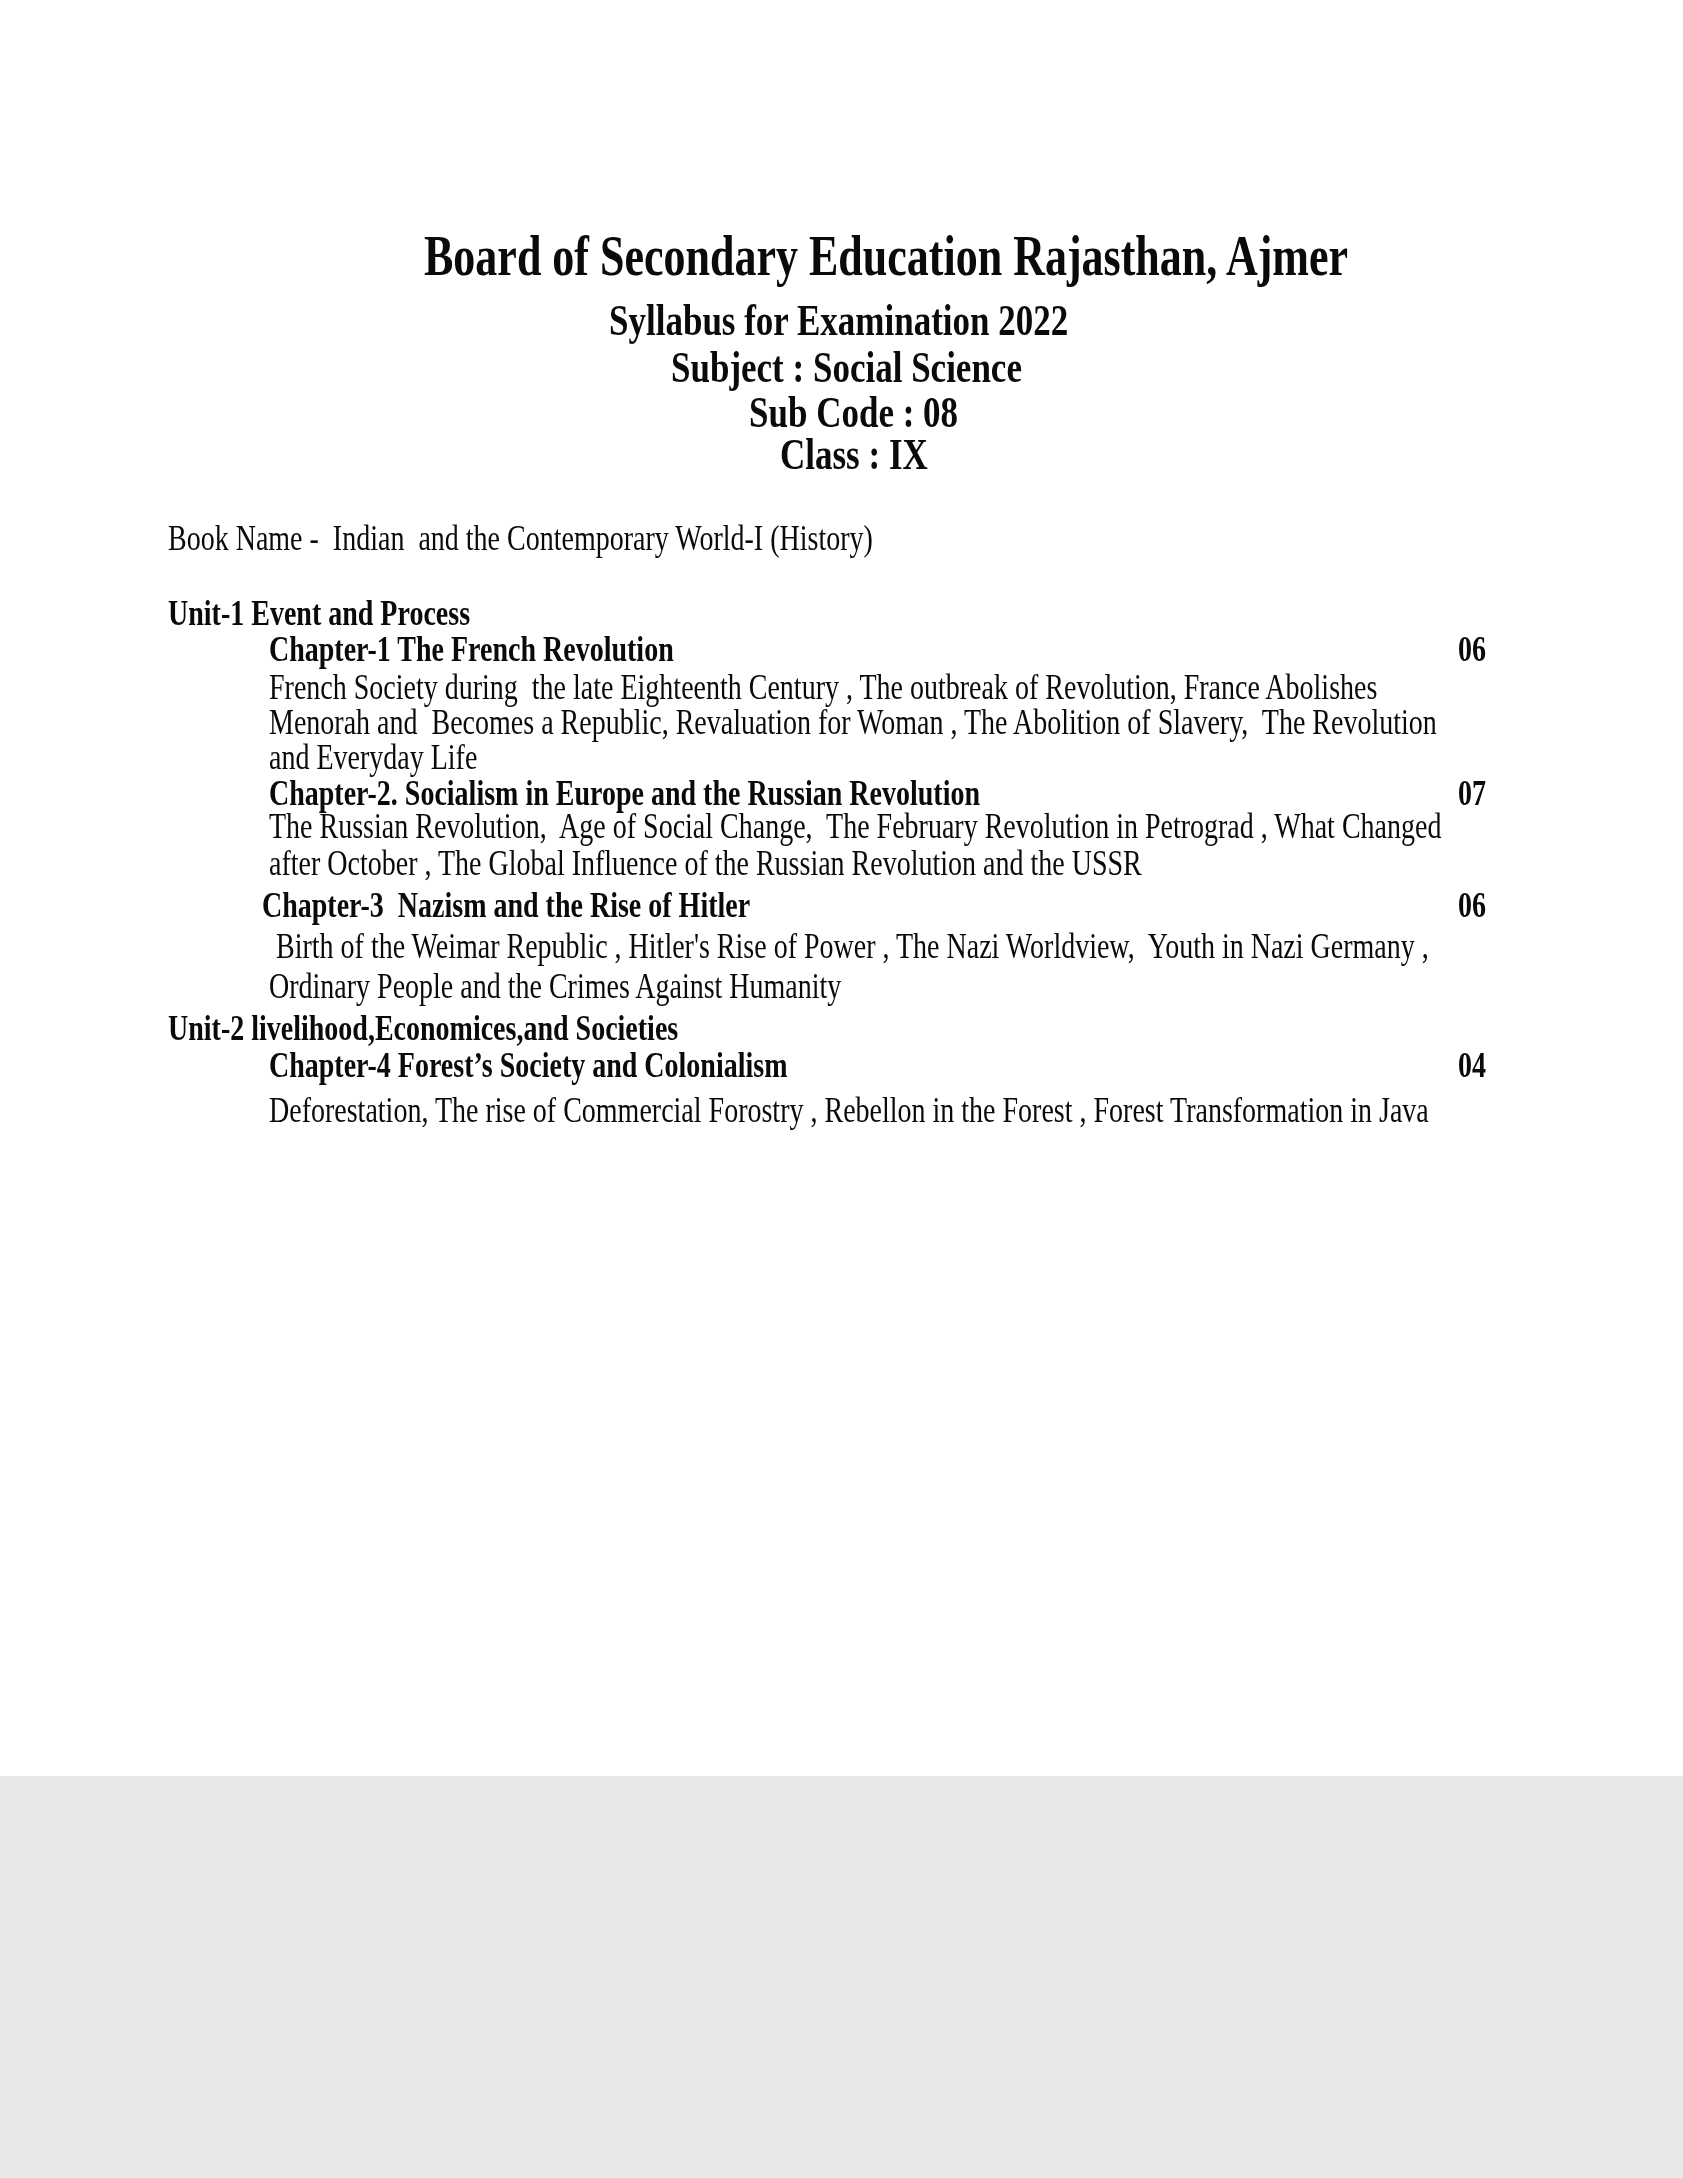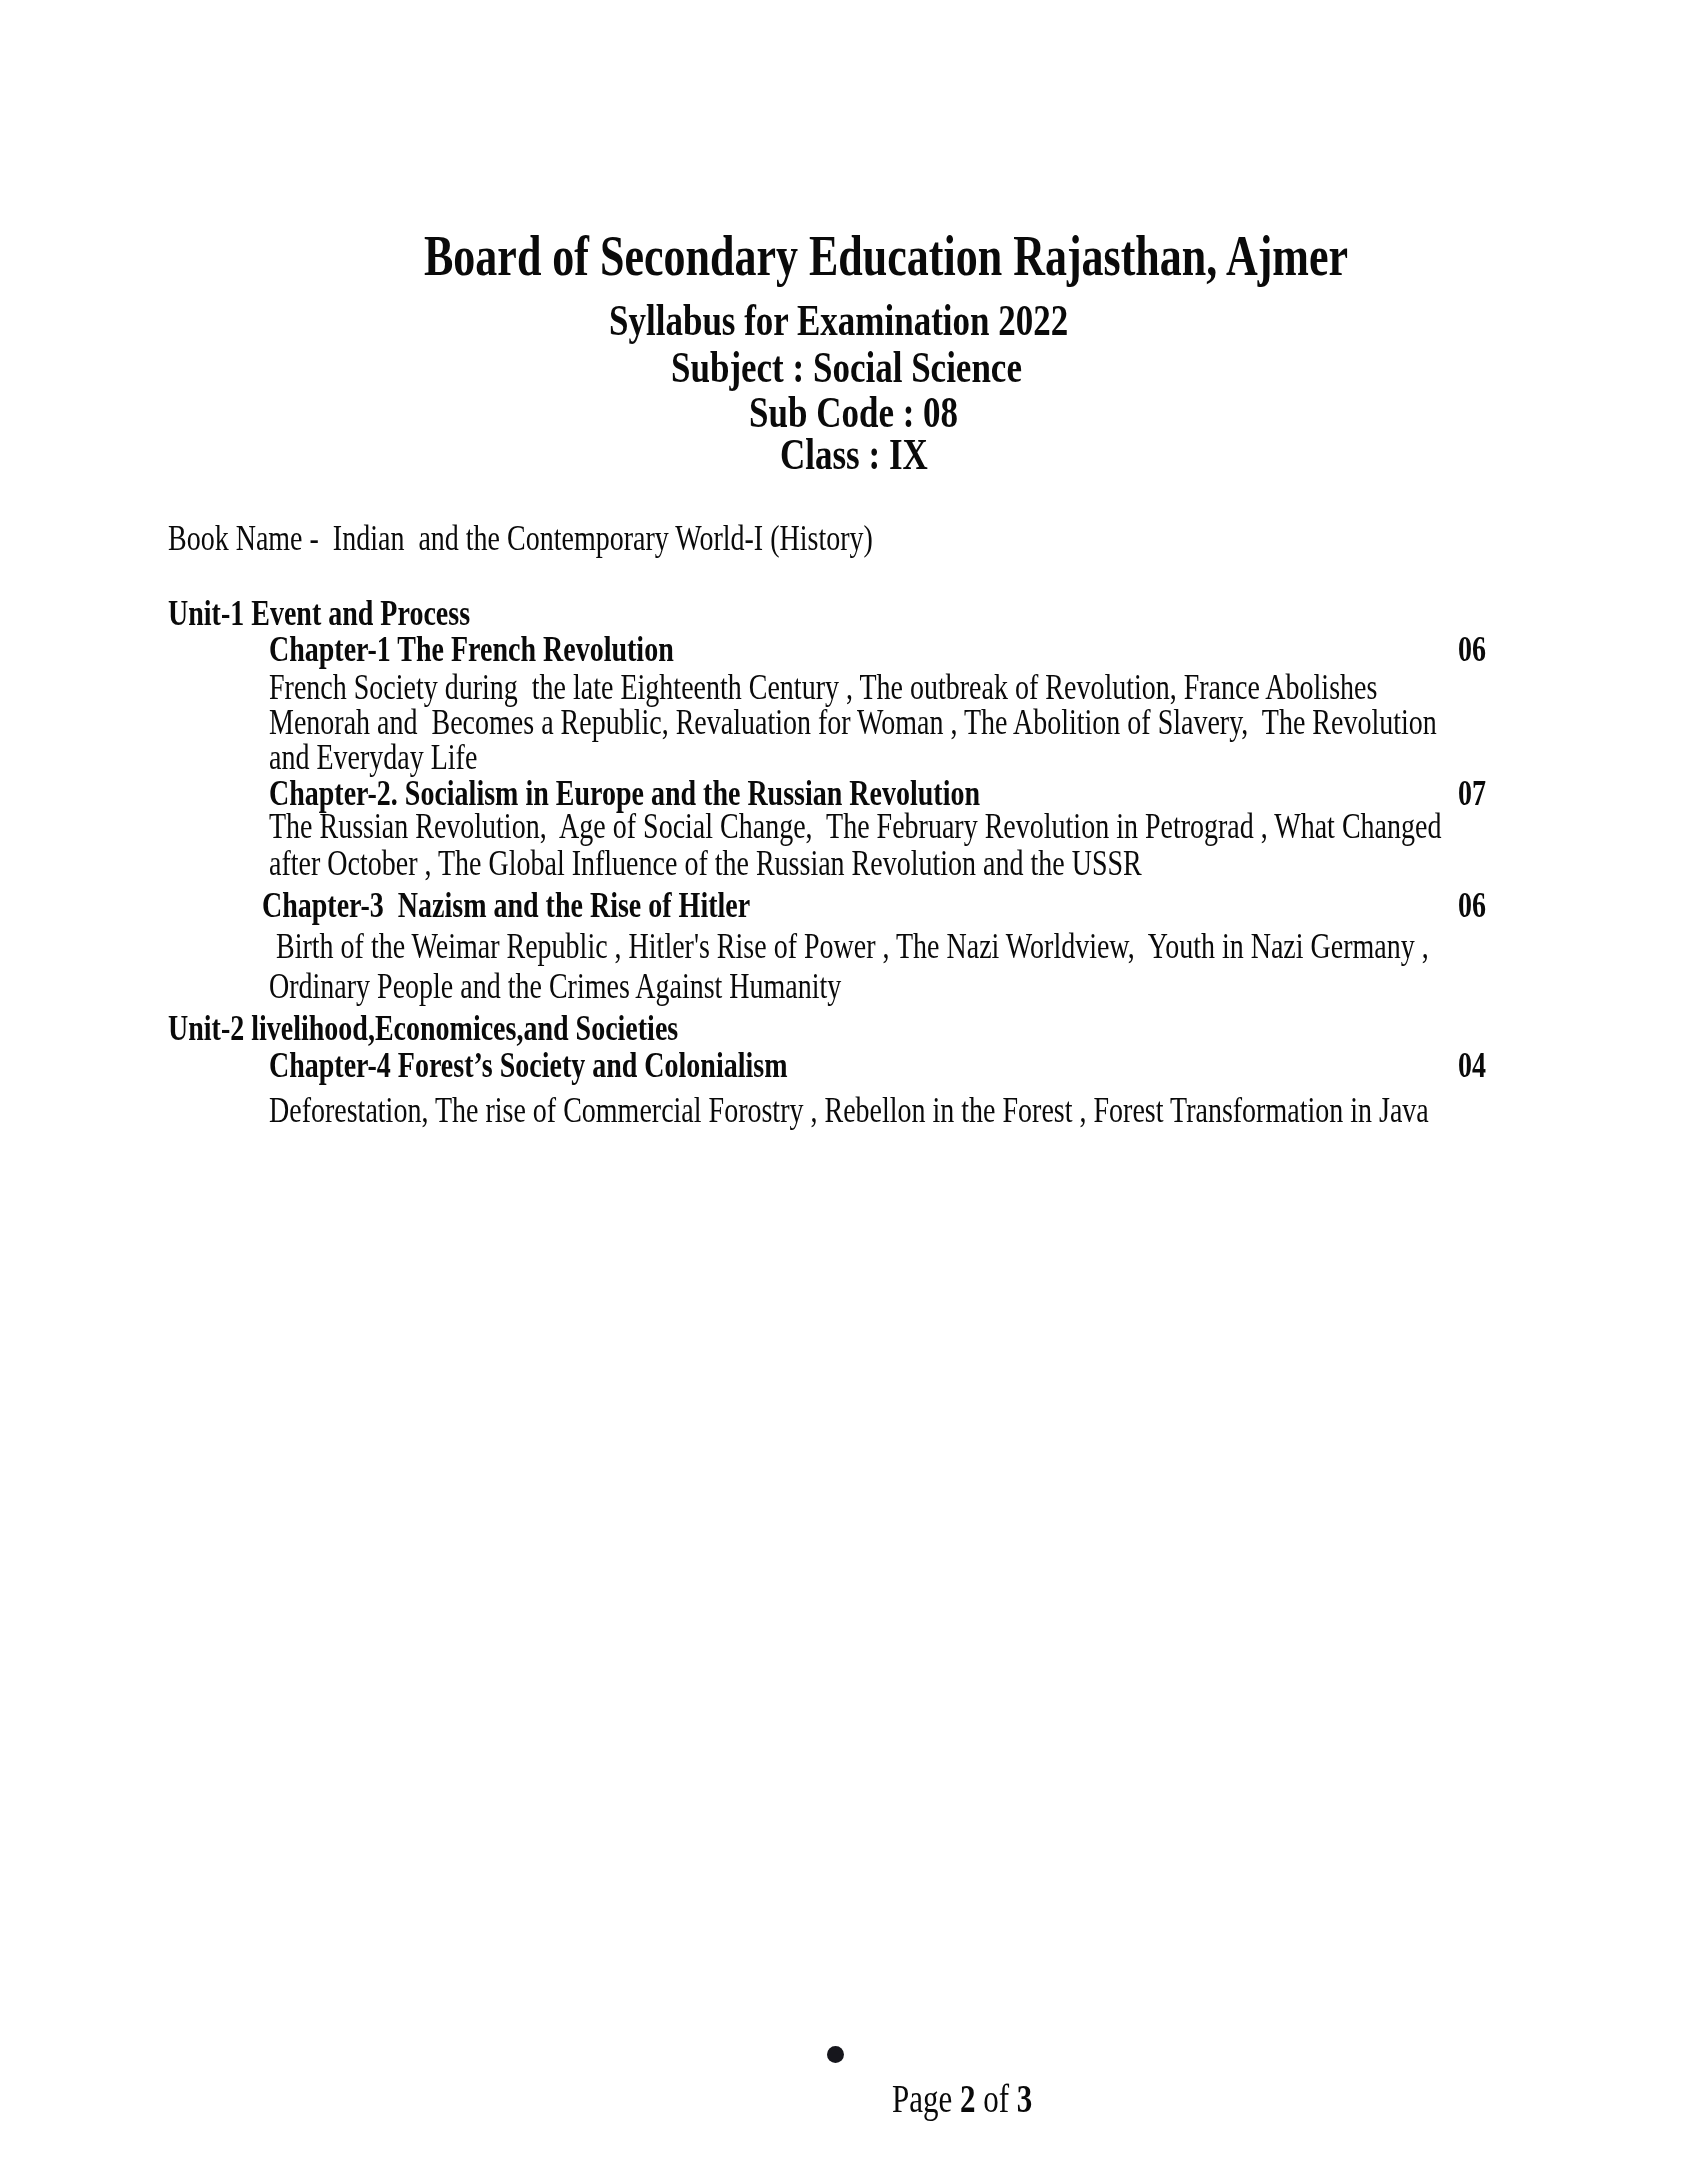--- a/index.html
+++ b/index.html
@@ -3,21 +3,21 @@
 <meta charset="utf-8">
 <style>
   html, body {
     margin: 0;
     padding: 0;
     background: #e8e8e8;
   }
   .page {
     position: relative;
     width: 1683px;
-    height: 2178px;
+    height: 1776px;
     background: #ffffff;
     overflow: hidden;
     font-family: "Liberation Serif", "DejaVu Serif", serif;
     color: #000000;
   }
   
   .ln {
     position: absolute;
     white-space: pre;
     font-size: 28px;

